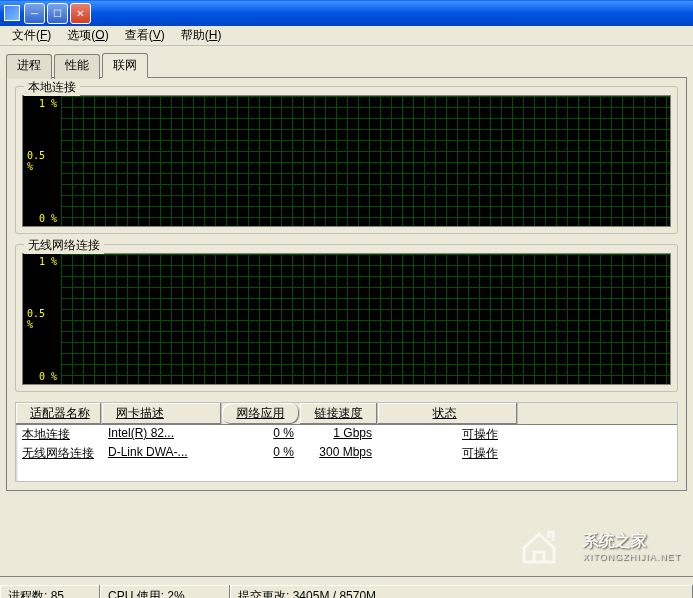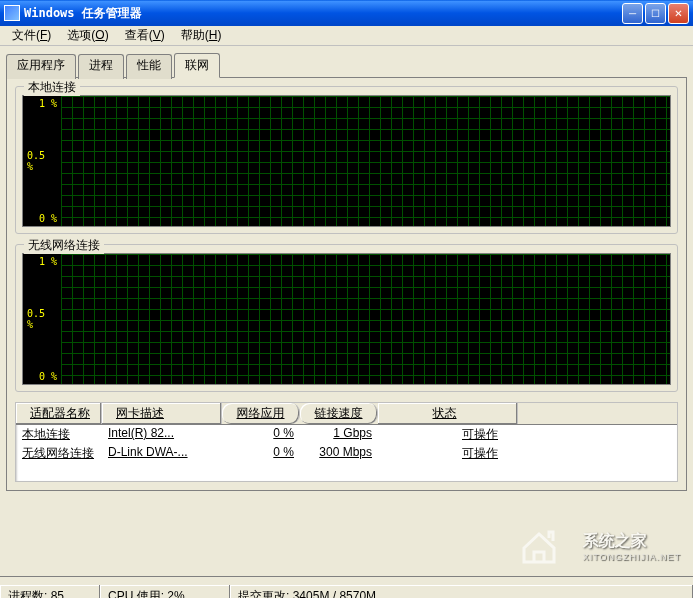--- a/index.html
+++ b/index.html
@@ -39,56 +39,54 @@
 .table-panel { border: 1px solid #c0c0c0; background: #fff; height: 80px; box-shadow: inset 1px 1px 2px rgba(0,0,0,0.2); }
 .table-header { display: flex; background: #ece9d8; border-bottom: 1px solid #808080; }
 .th { padding: 2px 14px; border-right: 1px solid #c0c0c0; box-shadow: inset -1px -1px 0 #808080, inset 1px 1px 0 #fff; font-size: 12px; white-space: nowrap; overflow: hidden; }
 .table-body { }
 .tr { display: flex; }
 .td { padding: 1px 6px; font-size: 12px; white-space: nowrap; overflow: hidden; }
 
 .col-name { width: 86px; }
 .col-desc { width: 120px; text-align: left; }
 .col-usage { width: 78px; text-align: right; border-radius: 9px; }
-.col-speed { width: 78px; text-align: right; border-radius: 9px; }
+.col-speed { width: 78px; text-align: right; }
 .col-status { width: 140px; text-align: right; padding-right: 20px; }
 .th.col-name, .th.col-desc { text-align: left; }
 .th.col-usage, .th.col-speed, .th.col-status { text-align: center; }
 
 .statusbar { position: absolute; bottom: 0; left: 0; right: 0; height: 22px; background: #ece9d8; border-top: 1px solid #808080; display: flex; }
 .status-cell { padding: 3px 8px; border-right: 1px solid #808080; box-shadow: inset 1px 1px 0 #fff; margin-top: 8px; }
 
 .watermark { position: absolute; right: 12px; bottom: 32px; opacity: 0.65; display: flex; align-items: center; gap: 24px; pointer-events: none; }
 .watermark-icon { width: 40px; height: 40px; }
 .watermark-text { color: #fff; font-size: 16px; font-weight: bold; text-shadow: 1px 1px 2px #000; }
 .watermark-sub { color: #ddd; font-size: 9px; letter-spacing: 1px; text-shadow: 1px 1px 1px #000; }
 </style>
 </head>
 <body>
 
 <div class="titlebar">
   <span class="titlebar-icon"></span>
-  <span class="titlebar-text">Windows 任务管理器</span>
   <div class="titlebar-btns">
     <div class="titlebar-btn">─</div>
     <div class="titlebar-btn">☐</div>
     <div class="titlebar-btn close">✕</div>
   </div>
 </div>
 
 <div class="menubar">
   <span class="menu-item"><span>文件(</span><span class="menu-key">F</span><span>)</span></span>
   <span class="menu-item"><span>选项(</span><span class="menu-key">O</span><span>)</span></span>
   <span class="menu-item"><span>查看(</span><span class="menu-key">V</span><span>)</span></span>
   <span class="menu-item"><span>帮助(</span><span class="menu-key">H</span><span>)</span></span>
 </div>
 
 <div class="client">
   <div class="tabs">
-    <div class="tab">应用程序</div>
     <div class="tab">进程</div>
     <div class="tab">性能</div>
     <div class="tab active">联网</div>
   </div>
 
   <div class="tab-panel">
 
     <div class="group">
       <div class="group-label">本地连接</div>
       <div class="graph-container">

